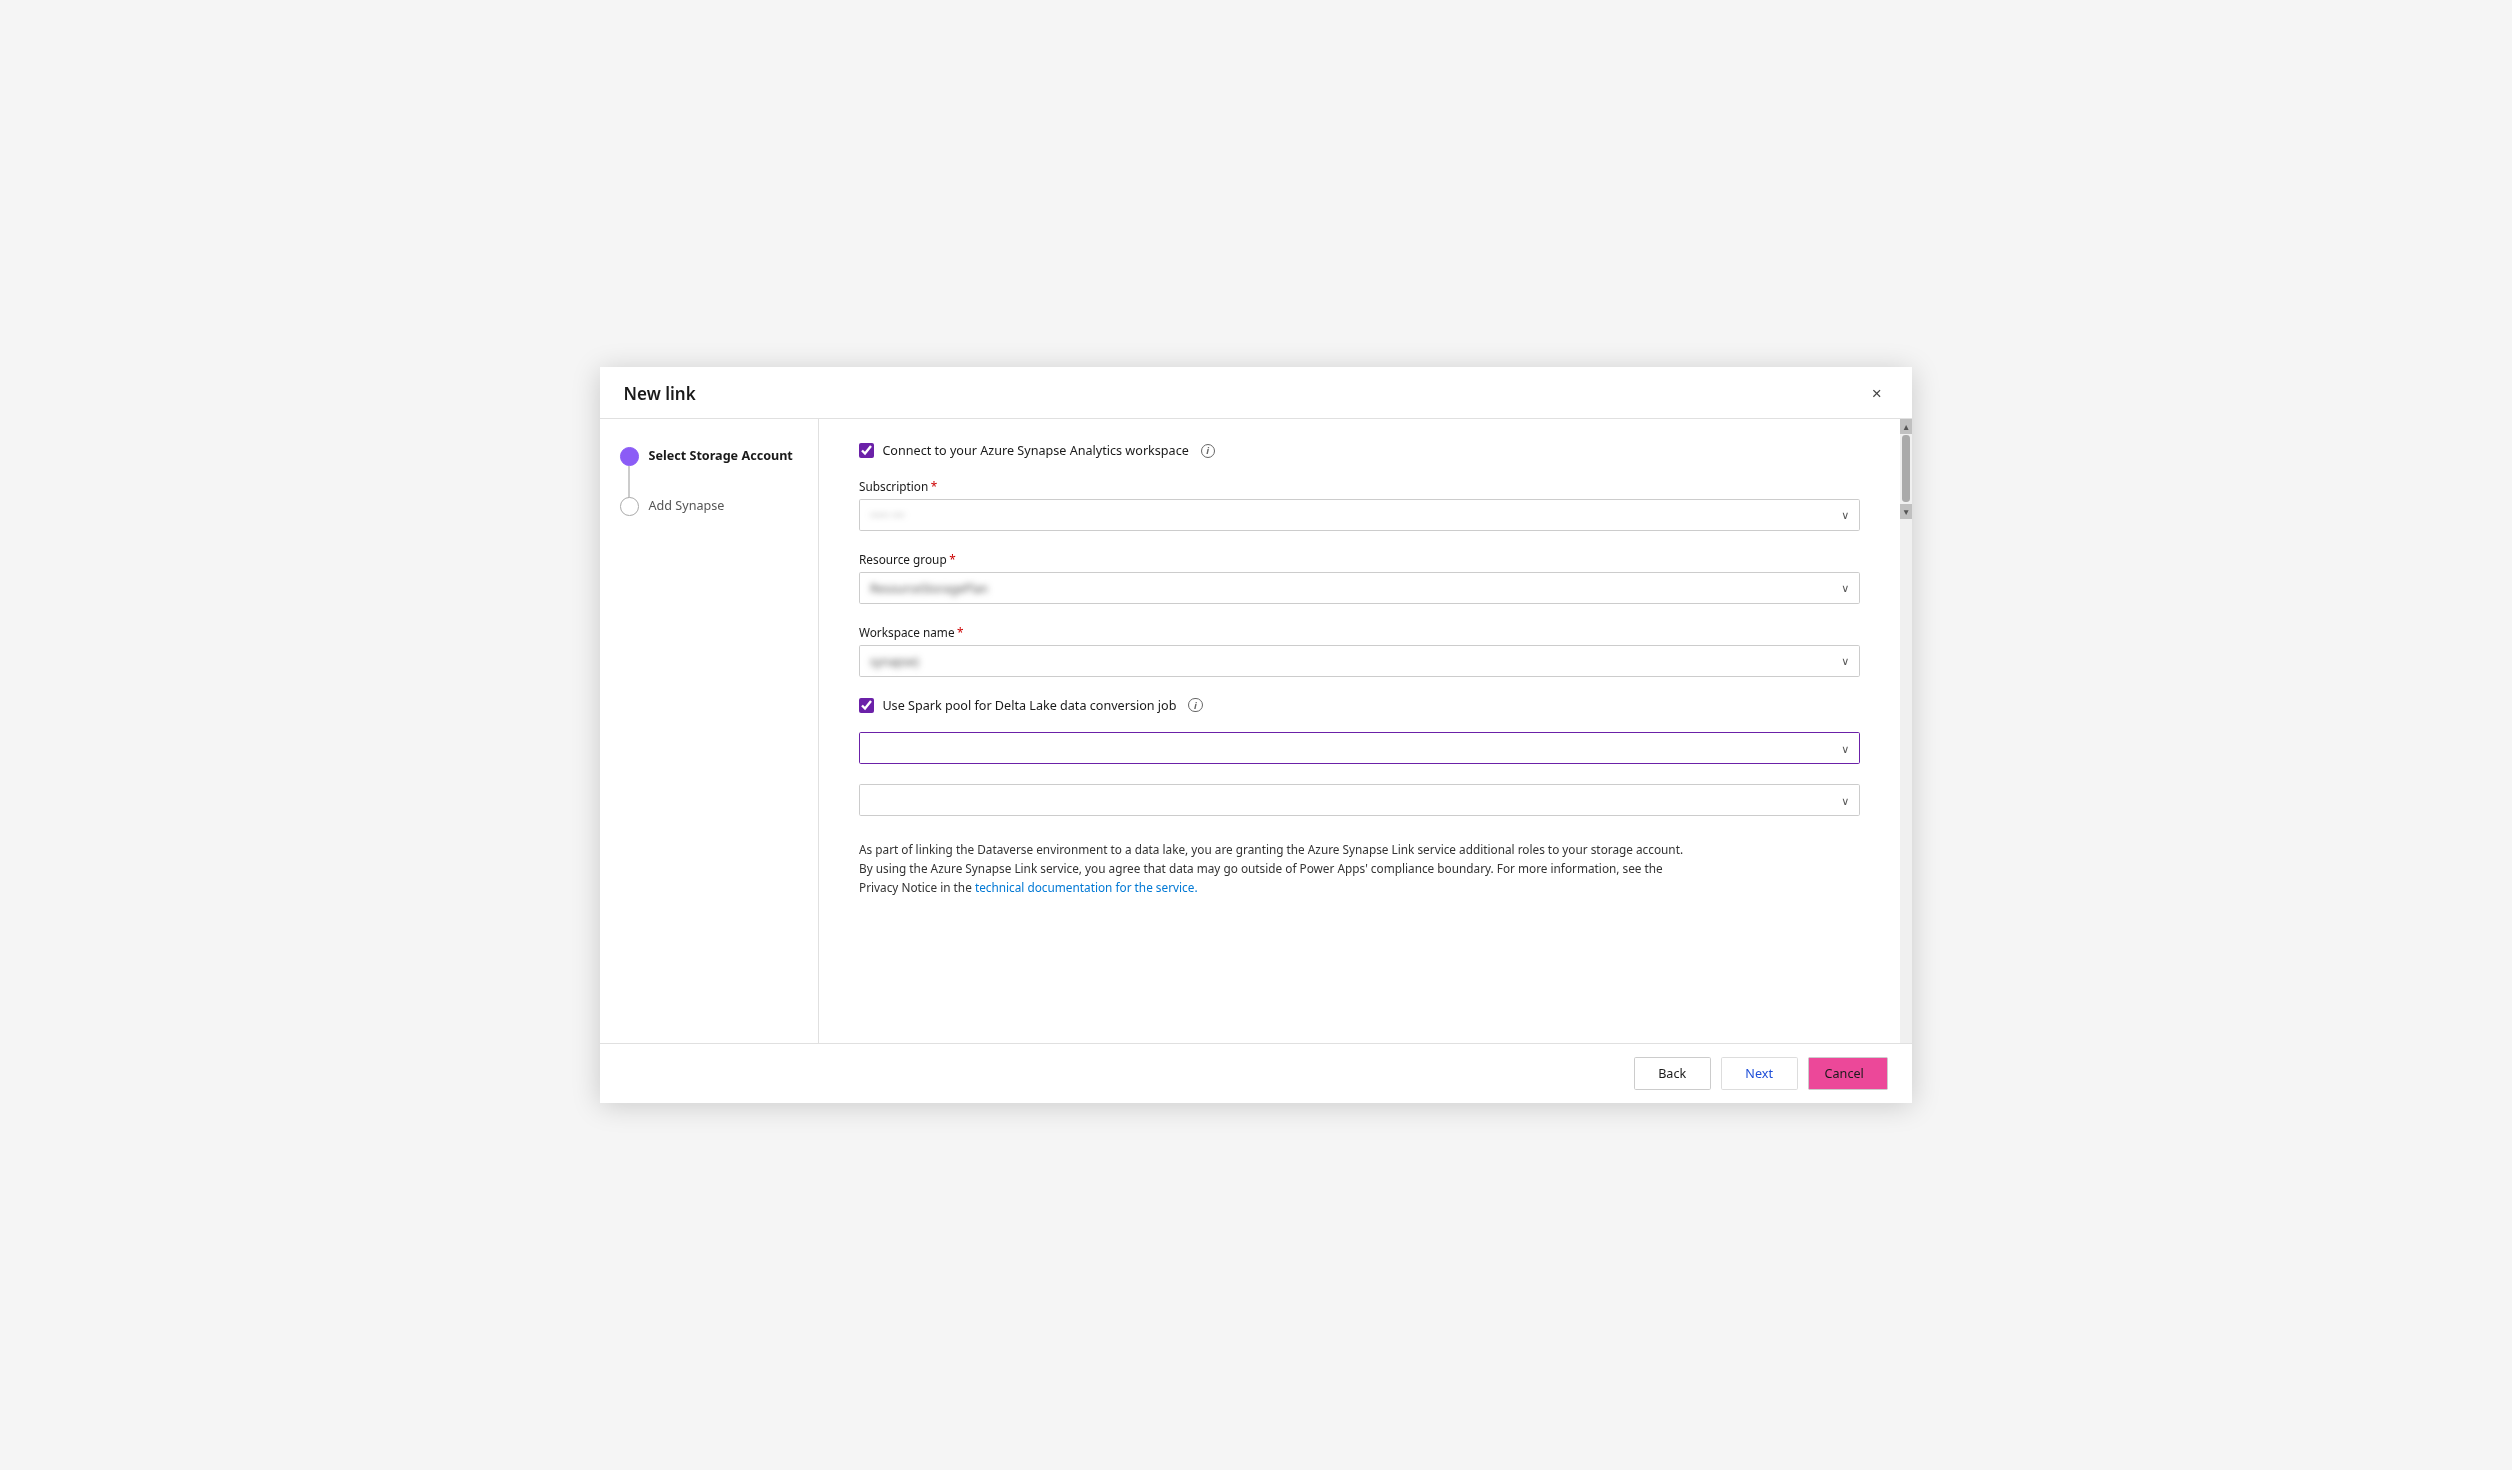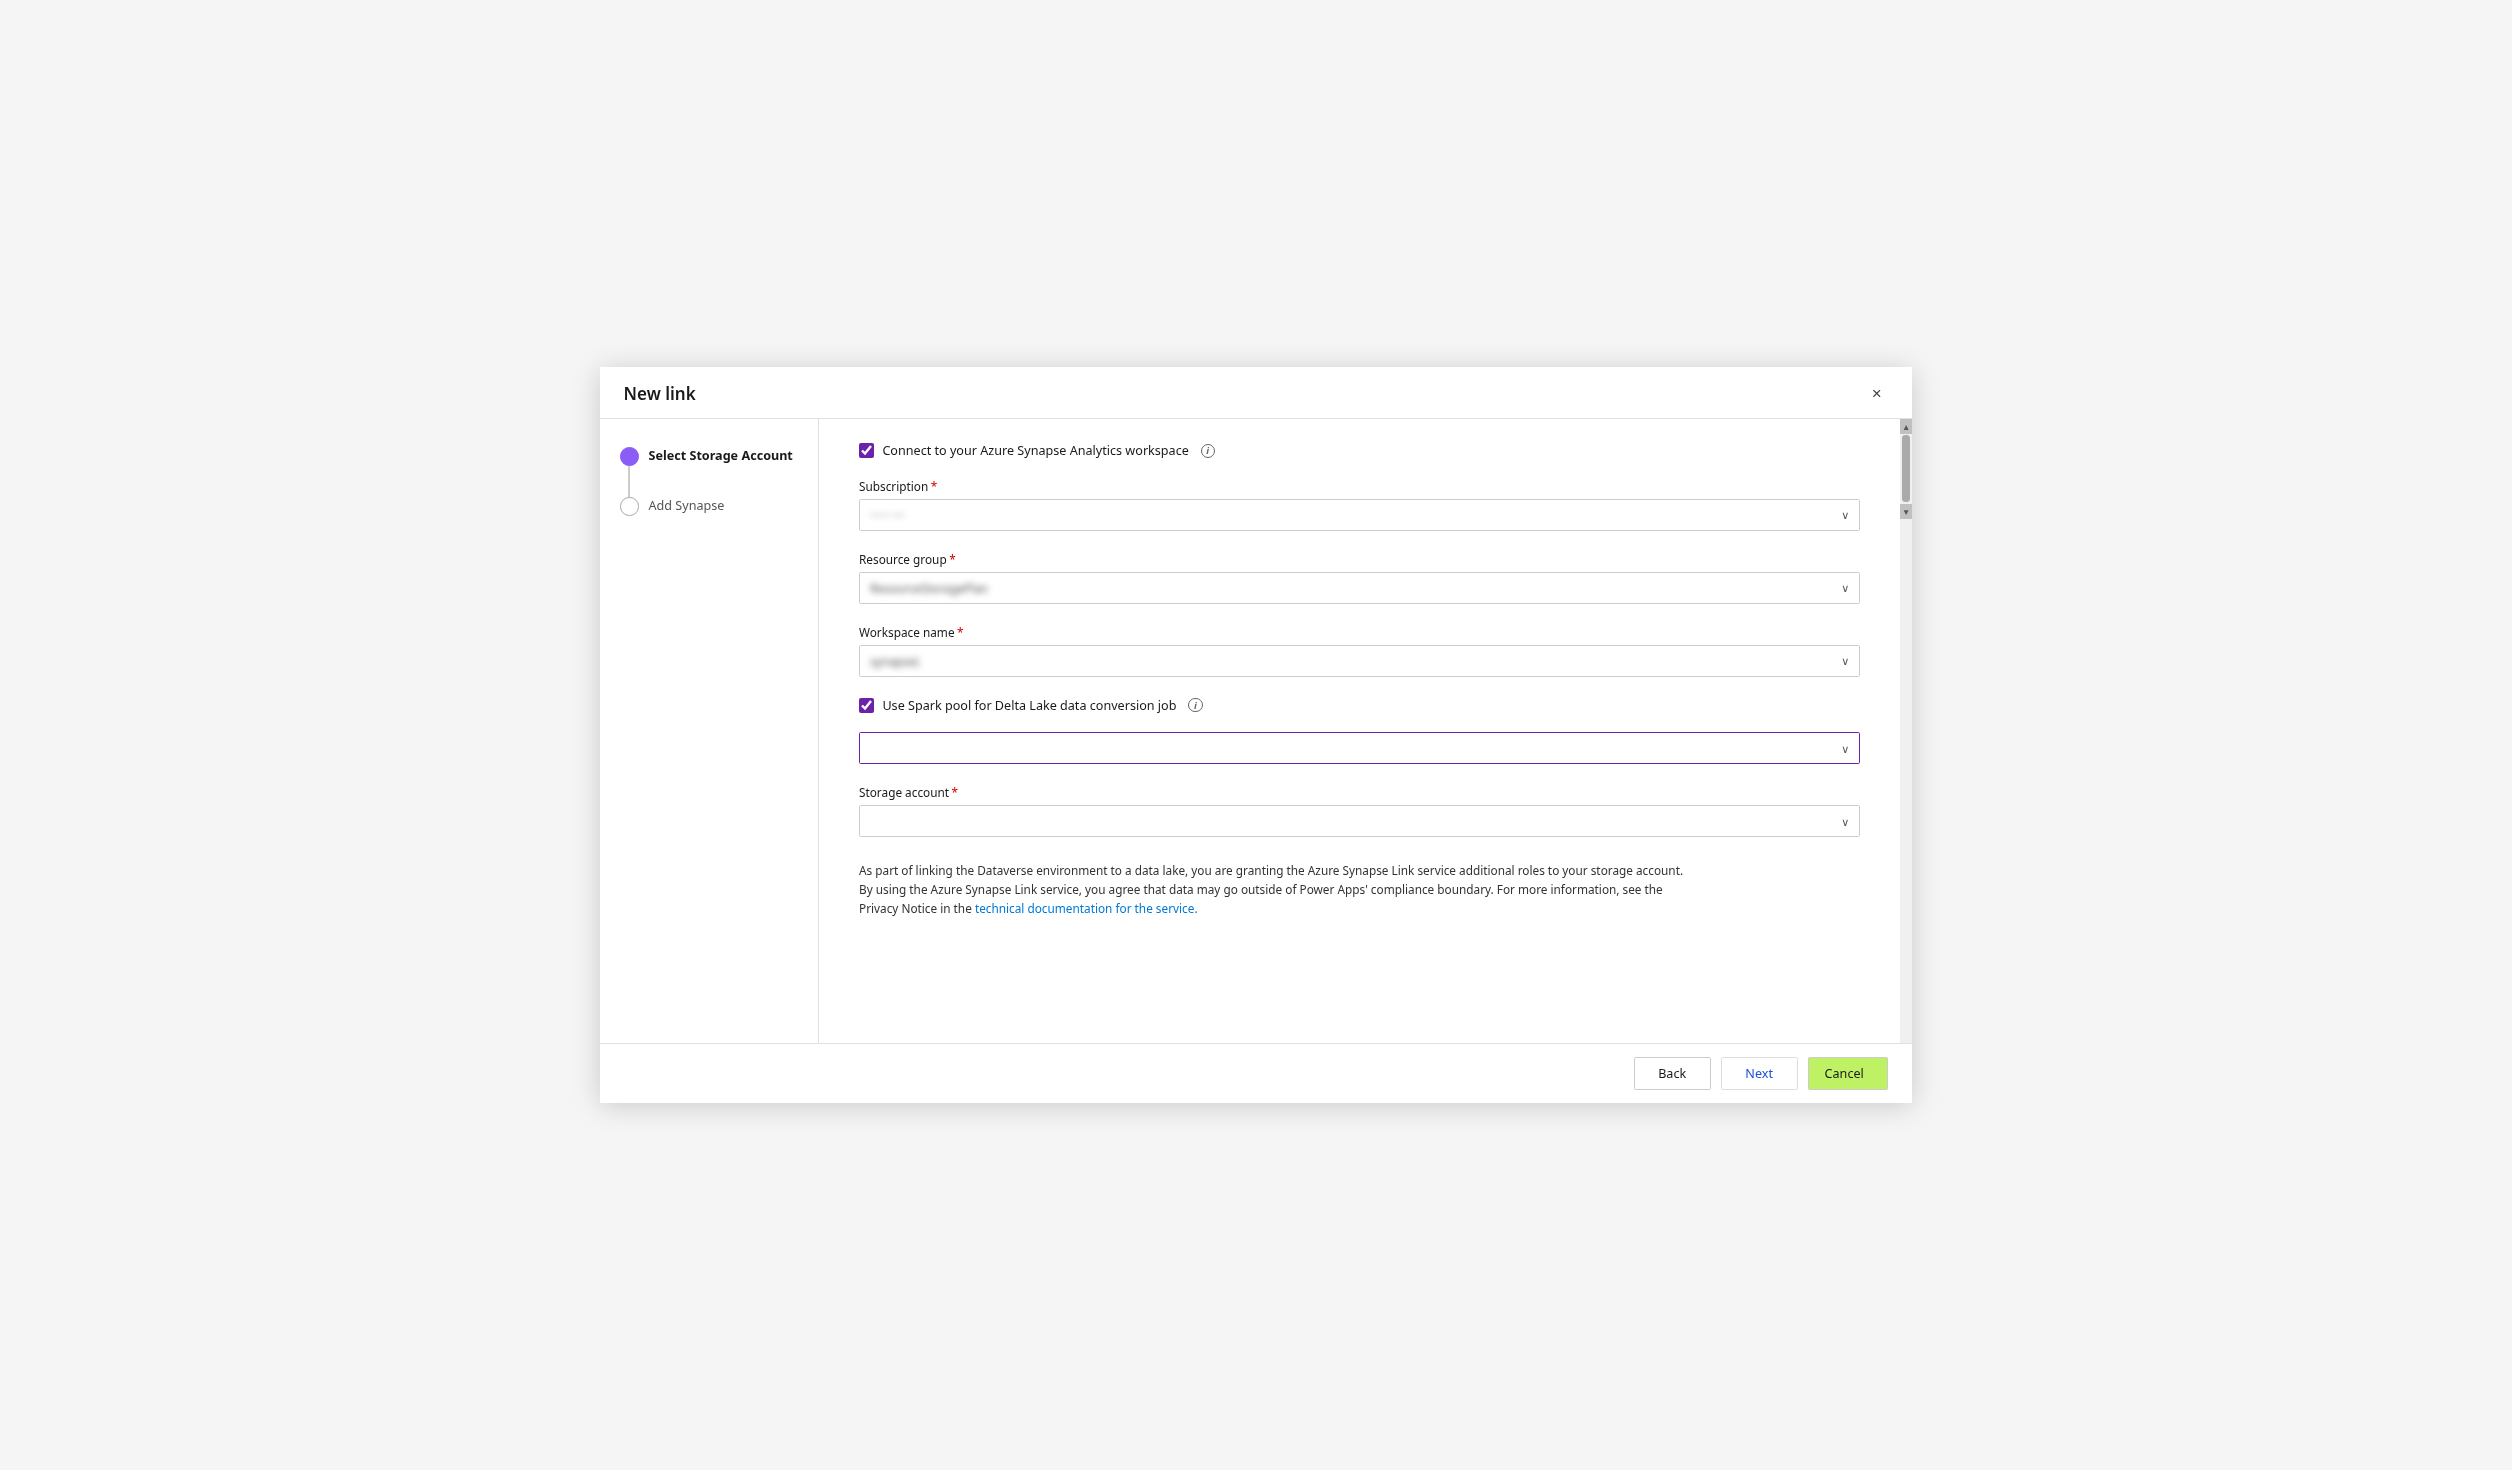--- a/index.html
+++ b/index.html
@@ -235,21 +235,21 @@
       color: #1a1a1a;
       font-family: inherit;
     }
     .btn-primary {
       background: #fff;
       color: #1d4ed8;
       border: 0.8px solid #ddd;
       cursor: not-allowed;
     }
     .btn-cancel {
-      background: #bef264;
+      background: #ec4899;
       color: #1a1a1a;
       border: 0.8px solid #ccc;
       padding-left: 16px;
     }
   </style>
 </head>
 <body>
 
 <div class="dialog">
 
@@ -319,23 +319,20 @@
       </div>
 
       <div class="form-group">
         <div class="select-control focused">
           <span class="select-value"></span>
           <span class="chevron">∨</span>
         </div>
       </div>
 
       <div class="form-group">
-        <label class="form-label">
-          <span>Storage account</span><span class="required-star">*</span>
-        </label>
         <div class="select-control">
           <span class="select-value"></span>
           <span class="chevron">∨</span>
         </div>
       </div>
 
       <p class="info-text">
         <span>As part of linking the Dataverse environment to a data lake, you are granting the Azure Synapse Link service additional roles to your storage account. By using the Azure Synapse Link service, you agree that data may go outside of Power Apps' compliance boundary. For more information, see the Privacy Notice in the </span><a class="info-link" href="#">technical documentation for the service.</a>
       </p>
     </div>

